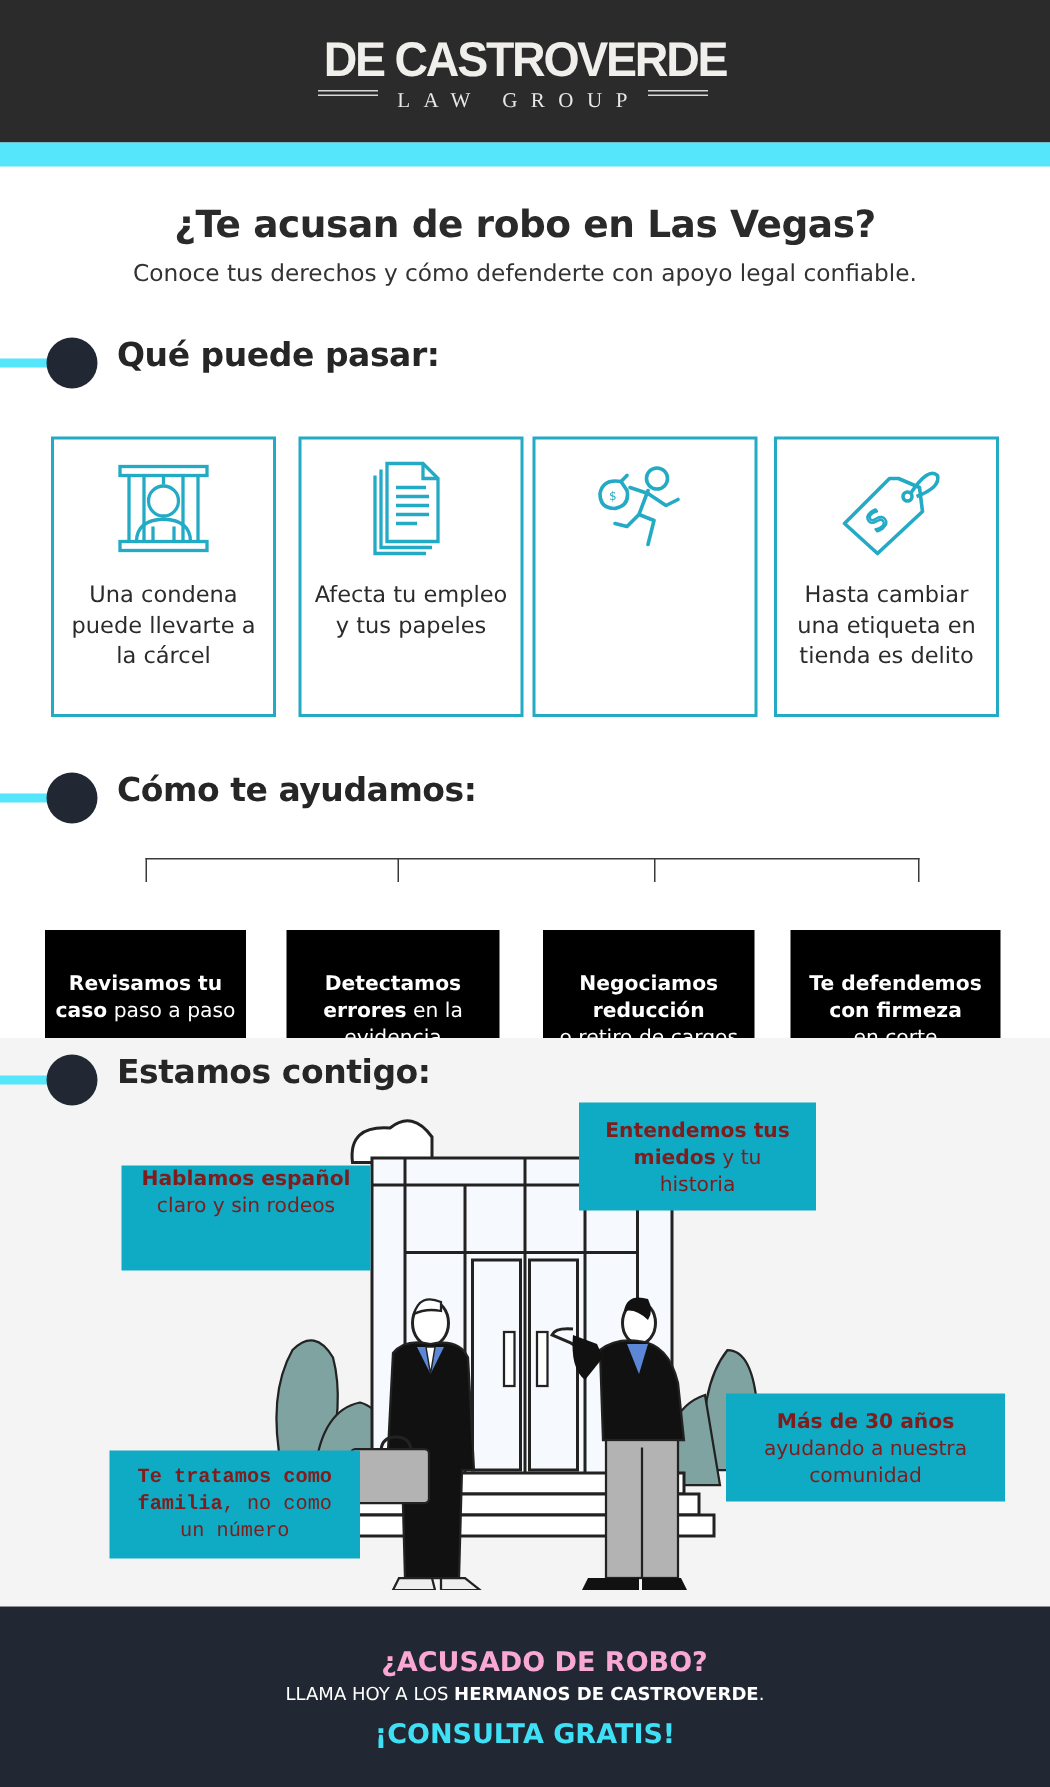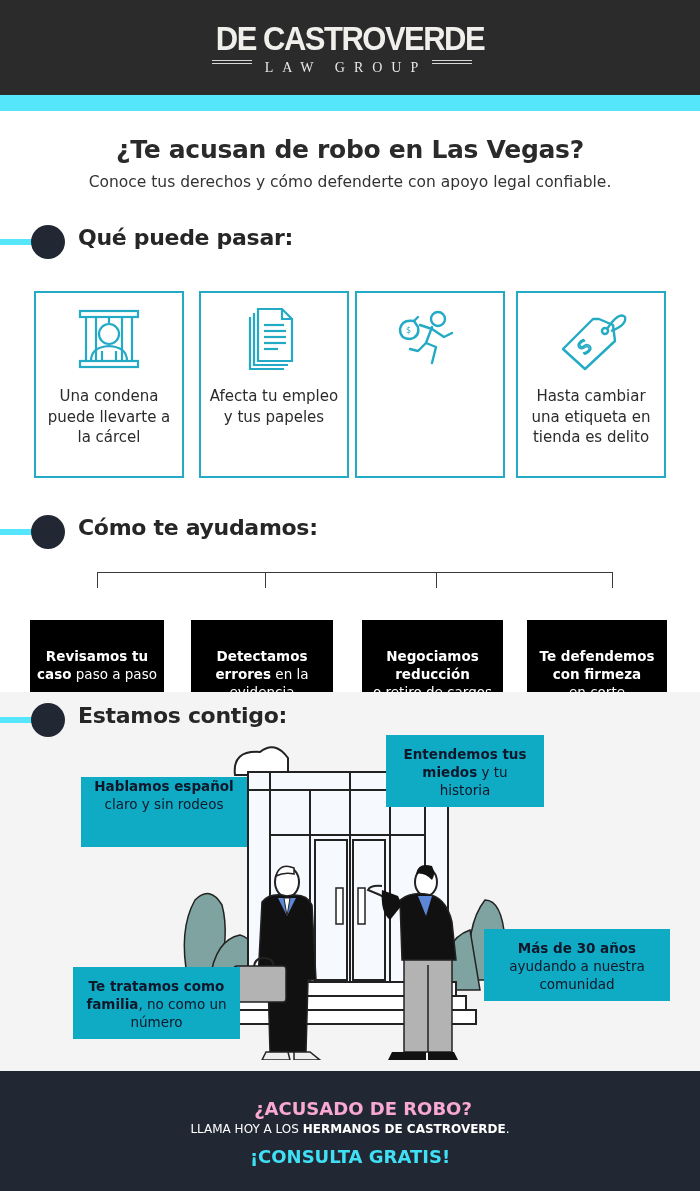--- a/index.html
+++ b/index.html
@@ -21,21 +21,21 @@
 
   .card { position: absolute; top: 291px; width: 150px; height: 187px; border: 2px solid #23aac4; background: #fff; }
   .card .icon { position: absolute; left: 0; top: 14px; width: 146px; height: 70px; display: flex; justify-content: center; }
   .card .text { position: absolute; left: 4px; right: 4px; top: 93px; text-align: center; font-size: 15px; line-height: 20.5px; color: #2b2b2b; }
 
   .tree-line { position: absolute; background: #3a3a3a; }
   .help-box { position: absolute; top: 588px; height: 90px; background: #000000; color: #fff; text-align: center; font-size: 13.5px; line-height: 18px; padding-top: 27px; margin-top: 32px; }
   .help-box b { font-weight: bold; }
 
   .gray-section { position: absolute; left: 0; top: 692px; width: 700px; height: 379px; background: #f4f4f4; }
-  .tip { position: absolute; background: #0faac3; color: #0f172a; text-align: center; font-size: 13.5px; line-height: 18px; }
+  .tip { position: absolute; background: #0faac3; color: #7f1d1d; text-align: center; font-size: 13.5px; line-height: 18px; }
   .tip b { font-weight: bold; }
 
   .footer { position: absolute; left: 0; top: 1071px; width: 700px; height: 120px; background: #222833; text-align: center; }
   .footer .l1 { position: absolute; left: 13px; top: 27px; width: 700px; font-weight: bold; font-size: 18px; color: #f9a8d4; }
   .footer .l2 { position: absolute; left: 0; top: 51px; width: 700px; font-size: 12px; color: #fff; }
   .footer .l2 b { font-weight: bold; }
   .footer .l3 { position: absolute; left: 0; top: 75px; width: 700px; font-weight: bold; font-size: 18px; color: #3fe0f5; }
 </style>
 </head>
 <body>
@@ -209,21 +209,21 @@
 </svg>
 
 <div class="tip" style="left:81px; top:777px; width:166px; height:70px; ">
   <b>Hablamos español</b><br>
   <span>claro y sin rodeos</span>
 </div>
 <div class="tip" style="left:386px; top:735px; width:158px; height:72px; padding-top:10px; padding-left:10px; padding-right:10px;">
   <b>Entendemos tus miedos</b>
   <span>y tu historia</span>
 </div>
-<div class="tip" style="left:73px; top:967px; width:167px; height:72px; padding-top:10px; padding-left:8px; padding-right:8px;">
+<div class="tip" style="left:73px; top:967px; width:167px; height:72px; padding-top:10px; padding-left:8px; padding-right:8px;font-family:Liberation Mono, monospace;">
   <b>Te tratamos como familia</b><span>, no como un número</span>
 </div>
 <div class="tip" style="left:484px; top:929px; width:186px; height:72px; padding-top:10px; padding-left:10px; padding-right:10px;">
   <b>Más de 30 años</b><br>
   <span>ayudando a nuestra comunidad</span>
 </div>
 
 <div class="footer">
   <div class="l1">¿ACUSADO DE ROBO?</div>
   <div class="l2"><span>LLAMA HOY A LOS </span><b>HERMANOS DE CASTROVERDE</b><span>.</span></div>

